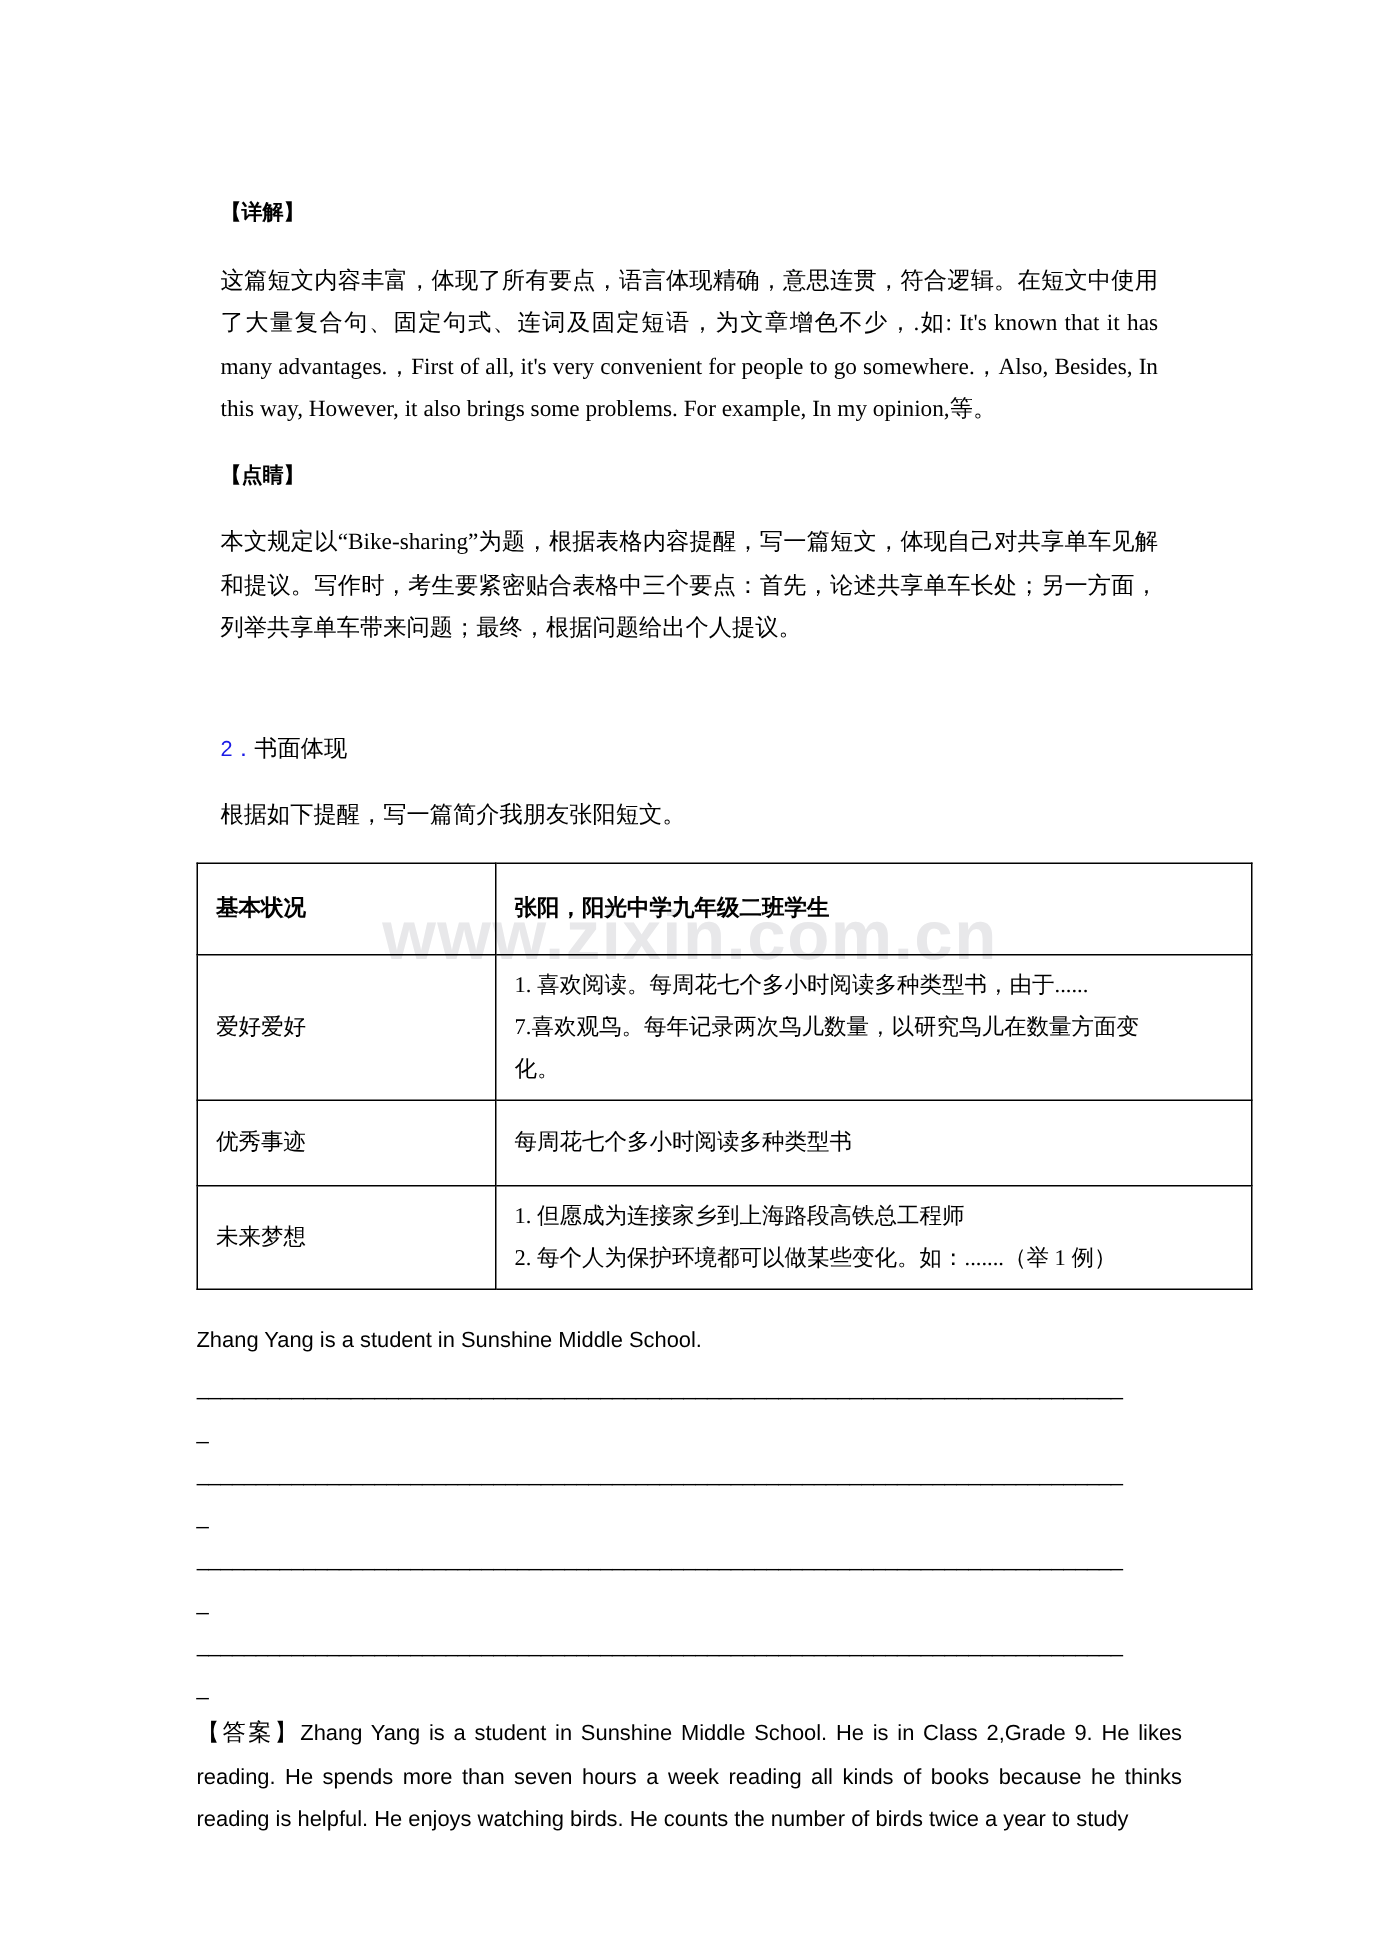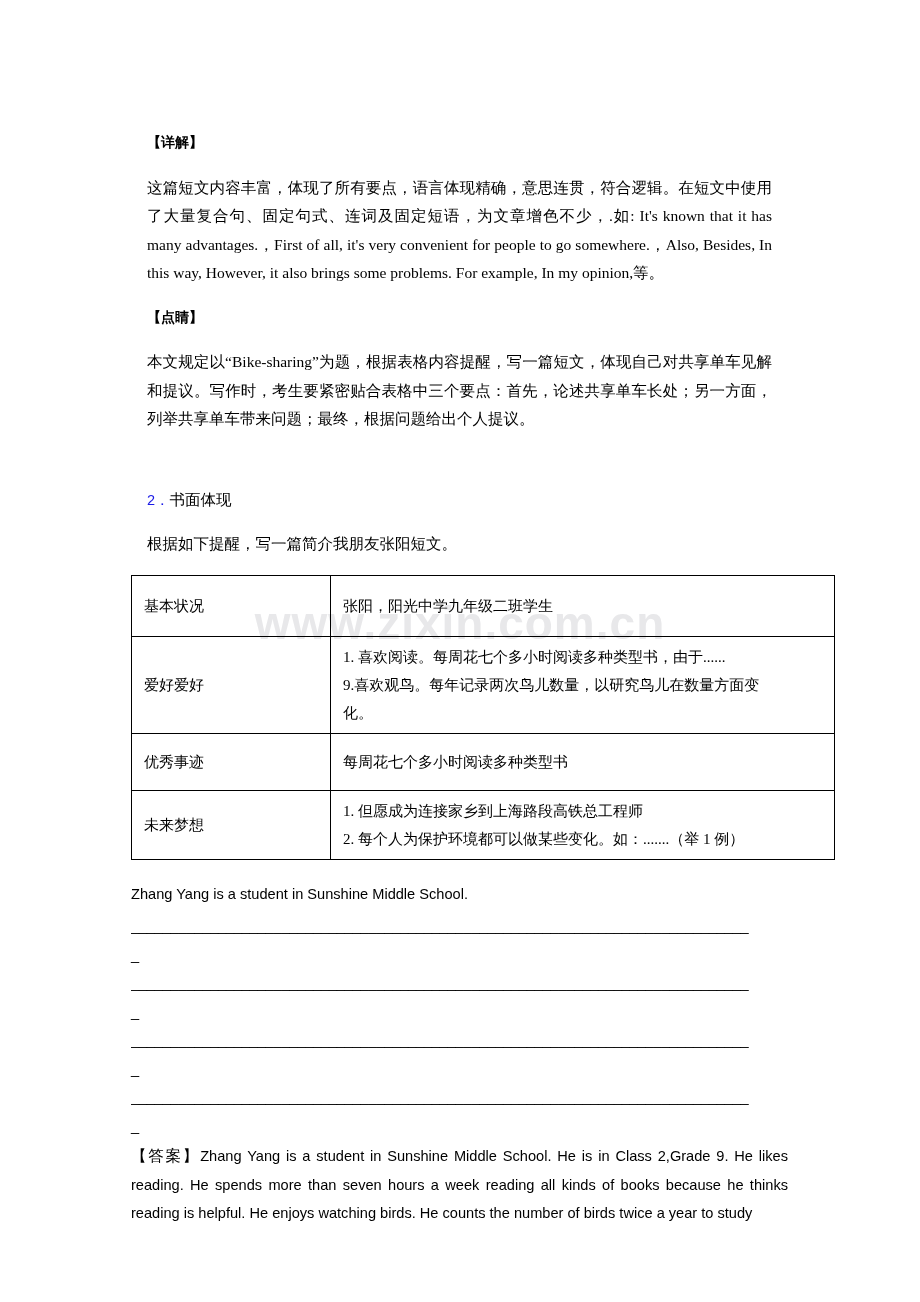--- a/index.html
+++ b/index.html
@@ -79,21 +79,21 @@
   table.info td {
     border: 1px solid #000000;
     font-size: 15px;
     line-height: 28px;
     padding: 6px 10px 6px 12px;
     vertical-align: middle;
     background: transparent;
   }
   td.col-label { width: 176px; }
   td.col-value { width: 481px; }
-  .r1 td { height: 48px; }
+  .r1 td { height: 48px; font-weight: bold; }
   .r2 td { height: 78px; margin-left: 18px; }
   .r3 td { height: 44px; }
   .r4 td { height: 52px; }
   .cellline { display: block; white-space: nowrap; }
 
   .rules p { font-size: 15px; line-height: 28.5px; }
 
   .blank-block { margin-top: 4px; }
   .blank-line {
     font-family: "Liberation Sans", sans-serif;
@@ -138,21 +138,21 @@
         <tr class="r1">
           <td class="col-label">基本状况</td>
           <td class="col-value">
             <span class="cellline">张阳，阳光中学九年级二班学生</span>
           </td>
         </tr>
         <tr class="r2">
           <td class="col-label">爱好爱好</td>
           <td class="col-value">
             <span class="cellline">1. 喜欢阅读。每周花七个多小时阅读多种类型书，由于......</span>
-            <span class="cellline">9.喜欢观鸟。每年记录两次鸟儿数量，以研究鸟儿在数量方面变</span>
+            <span class="cellline">7.喜欢观鸟。每年记录两次鸟儿数量，以研究鸟儿在数量方面变</span>
             <span class="cellline">化。</span>
           </td>
         </tr>
         <tr class="r3">
           <td class="col-label">优秀事迹</td>
           <td class="col-value">
             <span class="cellline">每周花七个多小时阅读多种类型书</span>
           </td>
         </tr>
         <tr class="r4">

